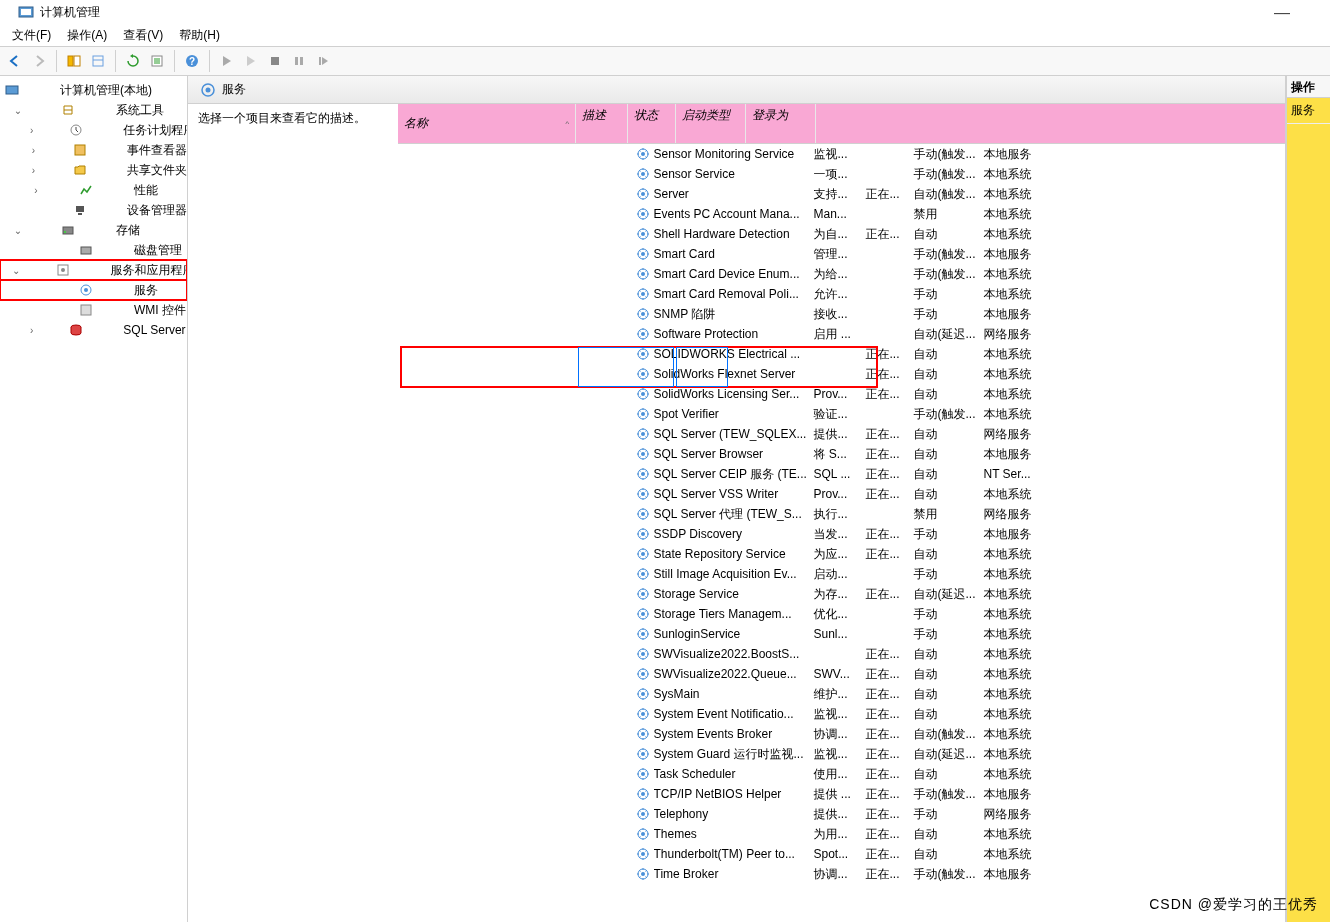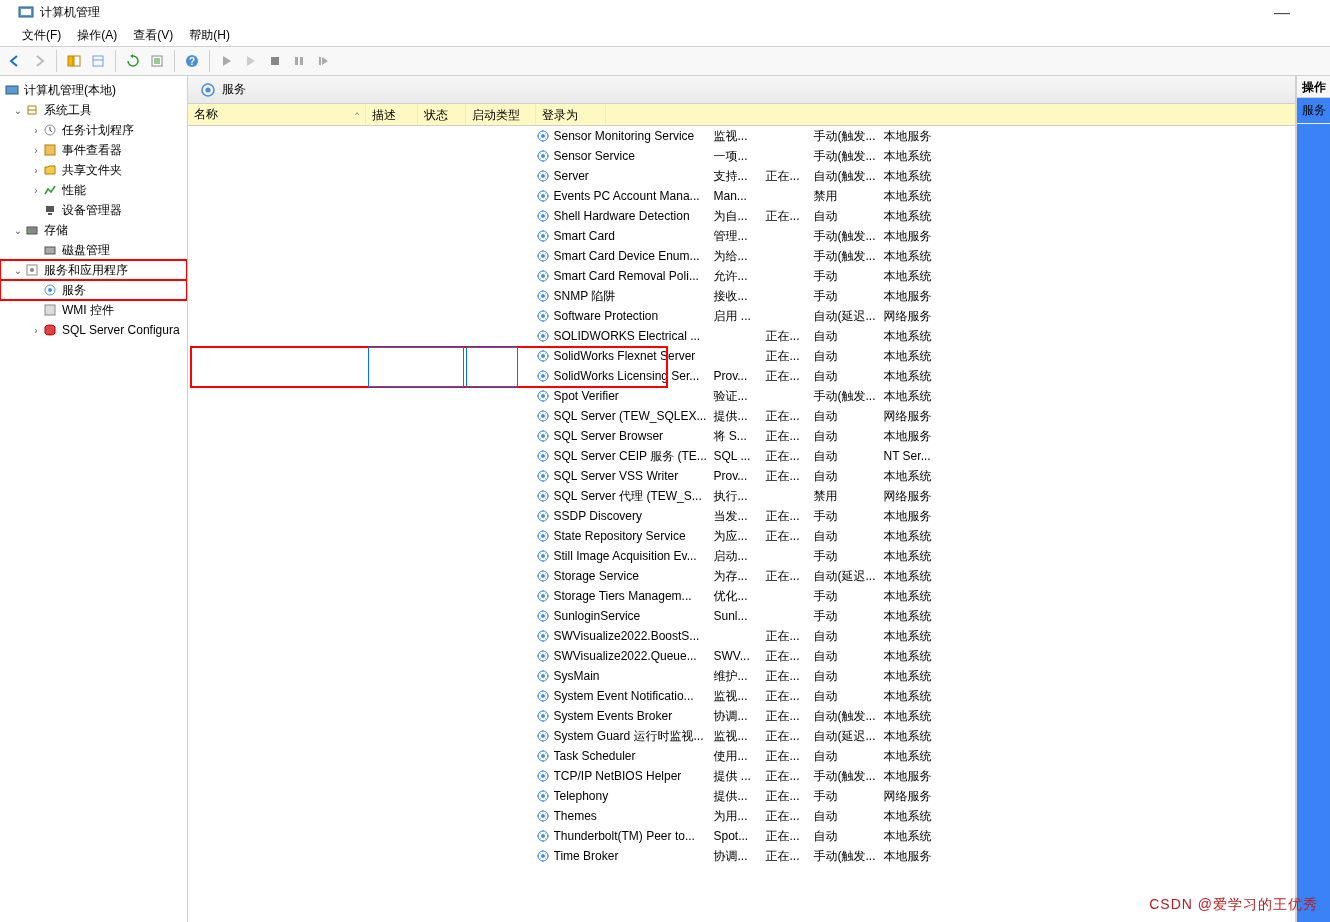--- a/index.html
+++ b/index.html
@@ -1,59 +1,59 @@
 <!DOCTYPE html>
 <html><head>
 <meta charset="utf-8">
 <style>
 * { box-sizing: border-box; margin: 0; padding: 0; }
 body { font-family: "Microsoft YaHei", "Segoe UI", sans-serif; font-size: 12px; background: #fff; color: #000; width: 1330px; height: 922px; overflow: hidden; position: relative; }
 .titlebar { height: 24px; display: flex; align-items: center; padding: 0 18px; }
 .titlebar .app-icon { width: 16px; height: 16px; margin-right: 6px; }
 .titlebar .title { font-size: 12px; }
-.menubar { height: 22px; display: flex; align-items: center; padding: 0 16px; gap: 4px; }
+.menubar { height: 22px; display: flex; align-items: center; padding: 0 6px; gap: 4px; }
 .menubar span { padding: 2px 6px; cursor: default; }
 .toolbar { height: 30px; border-top: 1px solid #d0d0d0; border-bottom: 1px solid #d0d0d0; display: flex; align-items: center; padding: 0 4px; gap: 2px; background: #f8f8f8; }
 .tool-btn { width: 22px; height: 22px; display: flex; align-items: center; justify-content: center; border: 1px solid transparent; }
 .tool-sep { width: 1px; height: 22px; background: #d0d0d0; margin: 0 4px; }
 .main { display: flex; height: calc(922px - 24px - 22px - 30px); }
 .tree { width: 188px; border-right: 1px solid #d0d0d0; overflow: auto; padding-top: 4px; }
-.tree-item { display: flex; align-items: center; height: 20px; padding-left: 4px; white-space: nowrap; cursor: default; }
+.tree-item { display: flex; align-items: center; height: 20px; padding-left: 4px; white-space: nowrap; cursor: default; gap: 36px; }
 .tree-item .toggle { width: 12px; font-size: 10px; color: #666; text-align: center; }
 .tree-item .icon { width: 16px; height: 16px; margin-right: 4px; display: inline-flex; align-items: center; justify-content: center; }
 .indent-1 { padding-left: 12px; }
 .indent-2 { padding-left: 30px; }
 .red-box { outline: 2px solid #ff0000; outline-offset: -1px; }
 .content { flex: 1; display: flex; border-right: 1px solid #d0d0d0; overflow: hidden; }
 .svc-header { height: 28px; background: linear-gradient(#f7f7f7, #e9e9e9); border-bottom: 1px solid #d0d0d0; display: flex; align-items: center; padding: 0 12px; }
 .svc-header .gear { width: 16px; height: 16px; margin-right: 6px; }
 .left-pane { width: 210px; padding: 6px 10px; }
 .right-pane { flex: 1; overflow-y: scroll; overflow-x: hidden; }
-.col-headers { display: flex; height: 22px; border-bottom: 1px solid #d0d0d0; position: sticky; top: 0; background: #fef9c3; }
+.col-headers { display: flex; height: 40px; border-bottom: 1px solid #d0d0d0; position: sticky; top: 0; background: #f9a8d4; font-style: italic; }
 .col-headers div { padding: 3px 6px; border-right: 1px solid #e8e8e8; }
 .col-name { width: 178px; display: flex; align-items: center; justify-content: space-between; }
 .col-desc { width: 52px; }
 .col-status { width: 48px; }
 .col-start { width: 70px; }
 .col-logon { width: 70px; }
 .svc-rows { }
 .svc-row { display: flex; height: 20px; align-items: center; padding-left: 4px; justify-content: center; }
 .svc-row .gear-small { width: 14px; height: 14px; margin-right: 4px; flex-shrink: 0; }
 .svc-row .n { width: 158px; overflow: hidden; text-overflow: ellipsis; white-space: nowrap; }
 .svc-row .d { width: 52px; overflow: hidden; text-overflow: ellipsis; white-space: nowrap; padding-left: 2px; }
 .svc-row .s { width: 48px; overflow: hidden; white-space: nowrap; padding-left: 2px; }
 .svc-row .t { width: 70px; overflow: hidden; text-overflow: ellipsis; white-space: nowrap; padding-left: 2px; }
 .svc-row .l { width: 70px; overflow: hidden; text-overflow: ellipsis; white-space: nowrap; padding-left: 2px; }
 .inner-content { flex: 1; display: flex; flex-direction: column; }
-.actions { width: 34px; border-left: 1px solid #d0d0d0; background: #3b82f6; overflow: hidden; text-align: right; }
+.actions { width: 44px; border-left: 1px solid #d0d0d0; background: #fde047; overflow: hidden; }
 .actions-head { height: 22px; border-bottom: 1px solid #d0d0d0; padding: 3px 4px; background: #f7f7f7; font-weight: bold; }
 .actions-item { padding: 4px; border-bottom: 1px solid #eee; }
 .red-svc-box { position: absolute; border: 2px solid #ff0000; pointer-events: none; }
 .blue-svc-box { position: absolute; border: 1px solid #0070ff; pointer-events: none; }
-.watermark { position: absolute; right: 12px; bottom: 8px; color: #b91c1c; font-size: 14px; letter-spacing: 1px; }
+.watermark { position: absolute; right: 12px; bottom: 8px; color: #000000; font-size: 14px; letter-spacing: 1px; }
 svg { display: block; }
 .body-area { display: flex; flex: 1; overflow: hidden; }
 .sort-arrow { font-size: 8px; color: #666; }
 .minimize-btn { position: absolute; right: 40px; top: 4px; font-size: 16px; color: #444; }
 </style>
 </head>
 <body>
 
 <div class="titlebar">
   <span class="app-icon">
@@ -278,20 +278,23 @@
       <div class="svc-header">
         <span class="gear">
             <svg width="16" height="16">
               <circle cx="8" cy="8" r="6" fill="none" stroke="#4a90d9" stroke-width="1.5"></circle>
               <circle cx="8" cy="8" r="2.5" fill="#4a90d9"></circle>
             </svg>
           </span>
         <span>服务</span>
       </div>
       <div class="body-area">
+        <div class="left-pane">
+          <div>选择一个项目来查看它的描述。</div>
+        </div>
         <div class="right-pane" style="position:relative">
           <div class="col-headers">
             <div class="col-name">
                 <span>名称</span>
                 <span class="sort-arrow">^</span>
               </div>
             <div class="col-desc">描述</div>
             <div class="col-status">状态</div>
             <div class="col-start">启动类型</div>
             <div class="col-logon">登录为</div>

